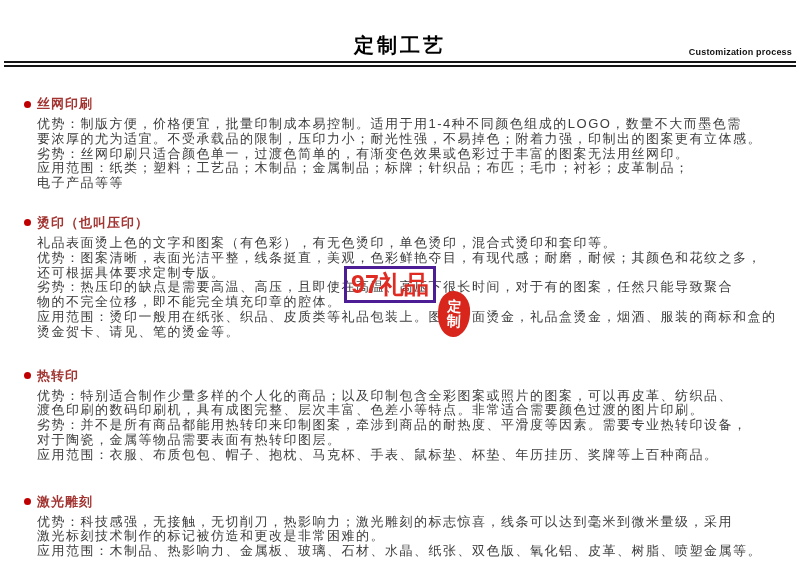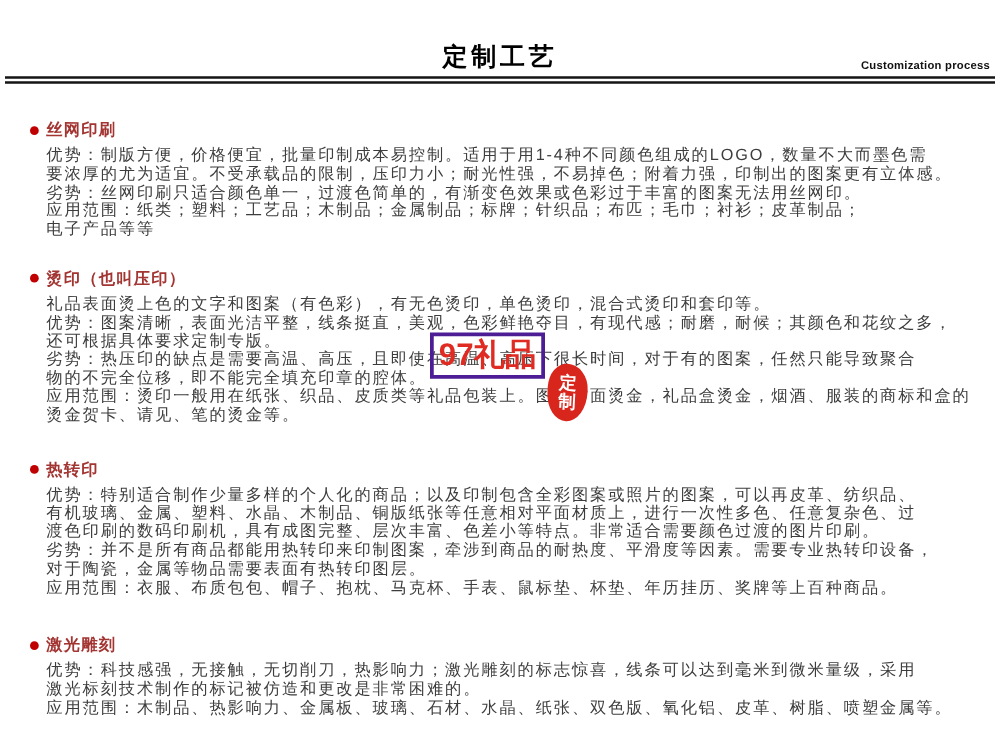--- a/index.html
+++ b/index.html
@@ -120,21 +120,20 @@
       </div>
     </div>
 
     <div class="section sec-s3">
       <div class="sec-head">
         <span class="bullet"></span>
         <span class="sec-title">热转印</span>
       </div>
       <div class="sec-body">
         <p class="line">优势：特别适合制作少量多样的个人化的商品；以及印制包含全彩图案或照片的图案，可以再皮革、纺织品、</p>
-        <p class="line">有机玻璃、金属、塑料、水晶、木制品、铜版纸张等任意相对平面材质上，进行一次性多色、任意复杂色、过</p>
         <p class="line">渡色印刷的数码印刷机，具有成图完整、层次丰富、色差小等特点。非常适合需要颜色过渡的图片印刷。</p>
         <p class="line">劣势：并不是所有商品都能用热转印来印制图案，牵涉到商品的耐热度、平滑度等因素。需要专业热转印设备，</p>
         <p class="line">对于陶瓷，金属等物品需要表面有热转印图层。</p>
         <p class="line">应用范围：衣服、布质包包、帽子、抱枕、马克杯、手表、鼠标垫、杯垫、年历挂历、奖牌等上百种商品。</p>
       </div>
     </div>
 
     <div class="section sec-s4">
       <div class="sec-head">
         <span class="bullet"></span>

